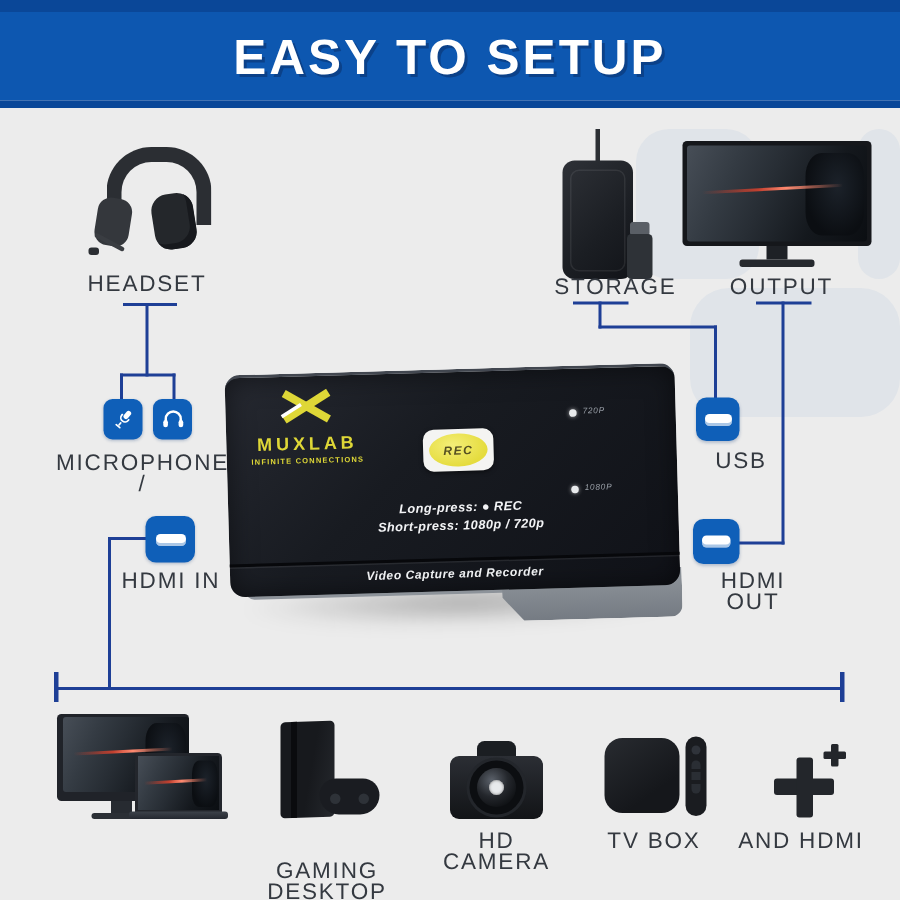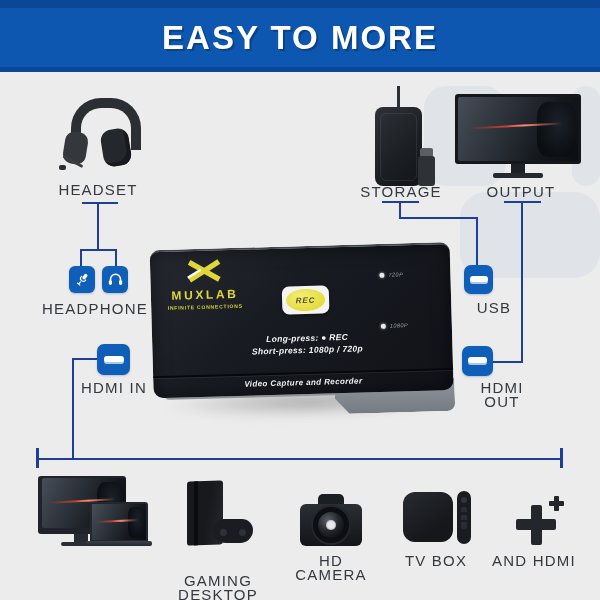--- a/index.html
+++ b/index.html
@@ -140,21 +140,21 @@
   .plus-small-h{position:absolute;left:33px;top:5px;width:15px;height:5px;background:#23262b;border-radius:1px;}
   .plus-small-v{position:absolute;left:38px;top:0;width:5px;height:15px;background:#23262b;border-radius:1px;}
 </style>
 </head>
 <body>
 
 <div id="canvas">
 
   <div class="banner-stripe-top"></div>
   <div class="banner-main">
-    <div class="banner-title">EASY TO MORE</div>
+    <div class="banner-title">EASY TO SETUP</div>
   </div>
   <div class="banner-stripe-bottom"></div>
 
   <div class="deco" id="deco1"></div>
   <div class="deco" id="deco2"></div>
   <div class="deco" id="deco3"></div>
 
   <div class="cline" style="left:82px;top:202px;width:36px;height:2px;"></div>
   <div class="cline" style="left:97px;top:202px;width:2px;height:49px;"></div>
   <div class="cline" style="left:80px;top:249px;width:37px;height:2px;"></div>
@@ -193,38 +193,38 @@
     </svg>
   </div>
   <div class="picon" style="left:102px;top:266px;width:26px;height:27px;border-radius:6px;">
     <svg viewBox="0 0 24 24" width="17" height="17" fill="#fff">
       <path d="M12 3.5a8.2 8.2 0 0 0-8.2 8.2v5.5h2.3v-5.5a5.9 5.9 0 0 1 11.8 0v5.5h2.3v-5.5A8.2 8.2 0 0 0 12 3.5z"></path>
       <rect x="2.6" y="12.6" width="4.4" height="7" rx="2.2"></rect>
       <rect x="17" y="12.6" width="4.4" height="7" rx="2.2"></rect>
     </svg>
   </div>
   <div class="lbl" style="left:33px;top:302px;width:124px;">
-    <div>HEADPHONE</div>
+    <div>MICROPHONE /</div>
   </div>
 
   <div class="picon" style="left:97px;top:344px;width:33px;height:31px;border-radius:7px;">
     <div class="port-bar" style="width:20px;height:8px;"></div>
   </div>
   <div class="lbl" style="left:64px;top:381px;width:100px;">HDMI IN</div>
 
   <div id="storage">
     <div class="hdd-cable"></div>
     <div class="hdd-body"></div>
     <div class="hdd-inner"></div>
     <div class="usb-stick">
       <div class="usb-cap"></div>
       <div class="usb-body"></div>
     </div>
   </div>
-  <div class="lbl" style="left:351px;top:185px;width:100px;">STORAGE</div>
+  <div class="lbl" style="left:351px;top:185px;width:100px;text-align:right;">STORAGE</div>
 
   <div id="output-monitor">
     <div class="mon-frame">
       <div class="gamescreen mon-screen"></div>
     </div>
     <div class="mon-stand"></div>
     <div class="mon-base"></div>
   </div>
   <div class="lbl" style="left:471px;top:185px;width:100px;">OUTPUT</div>
 

